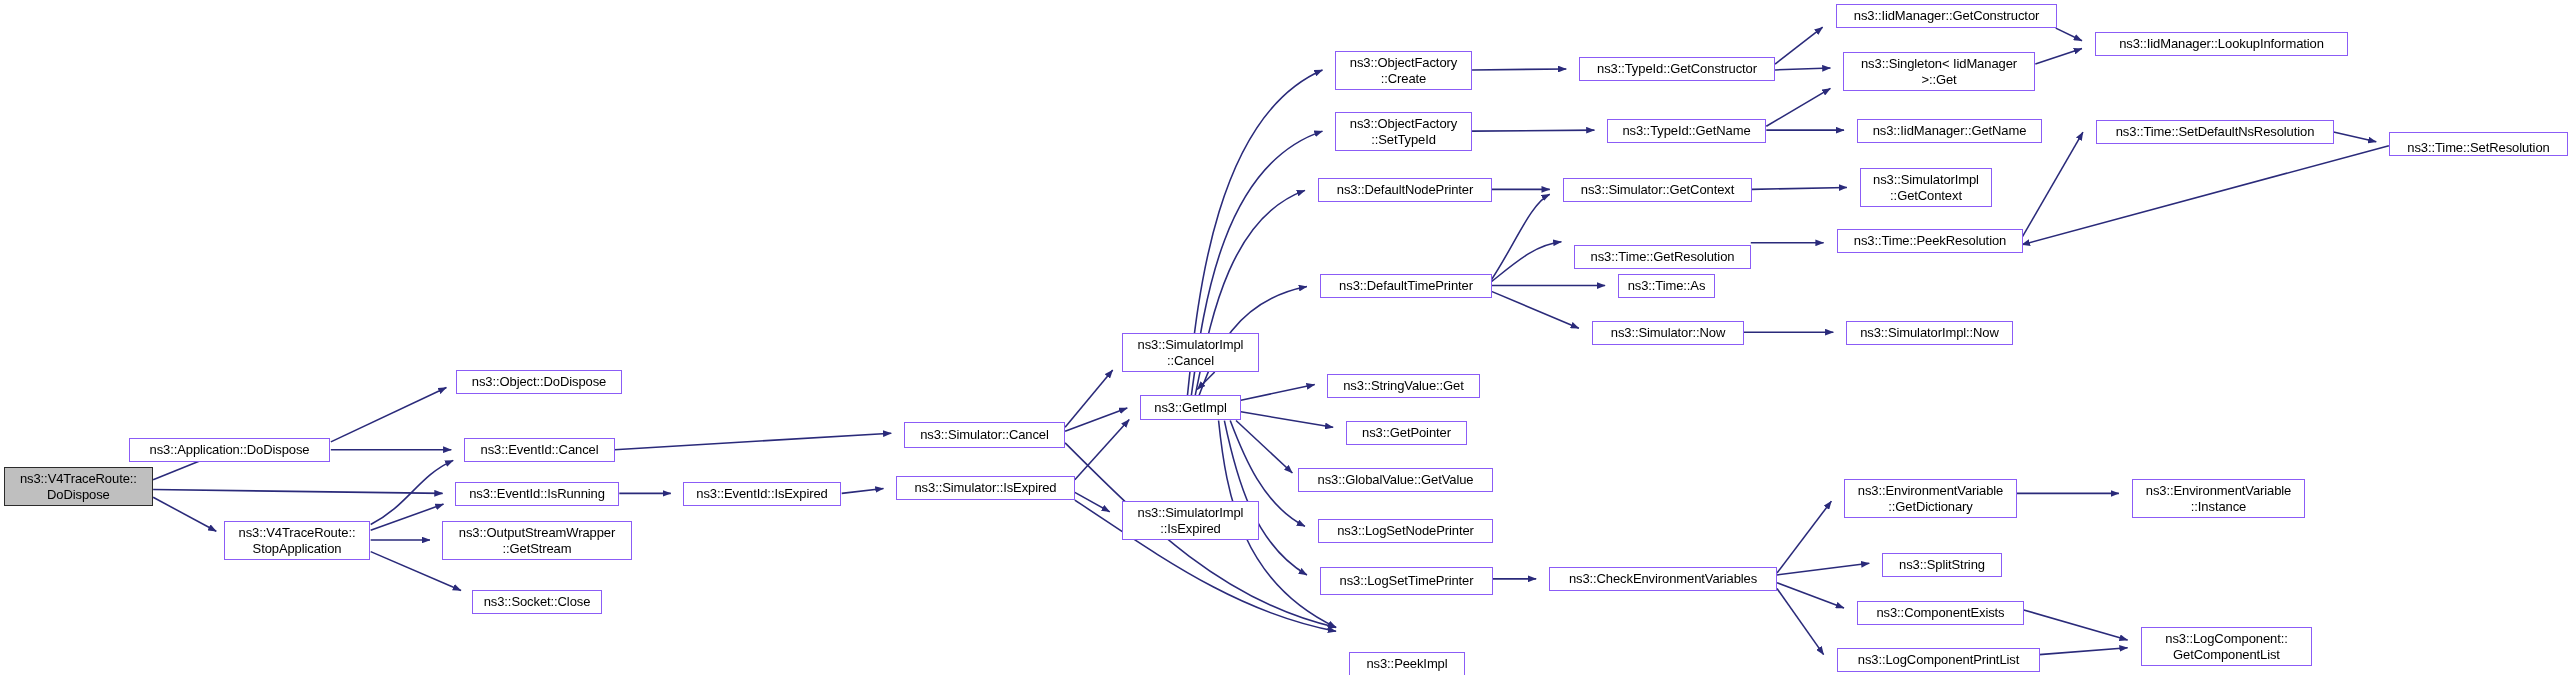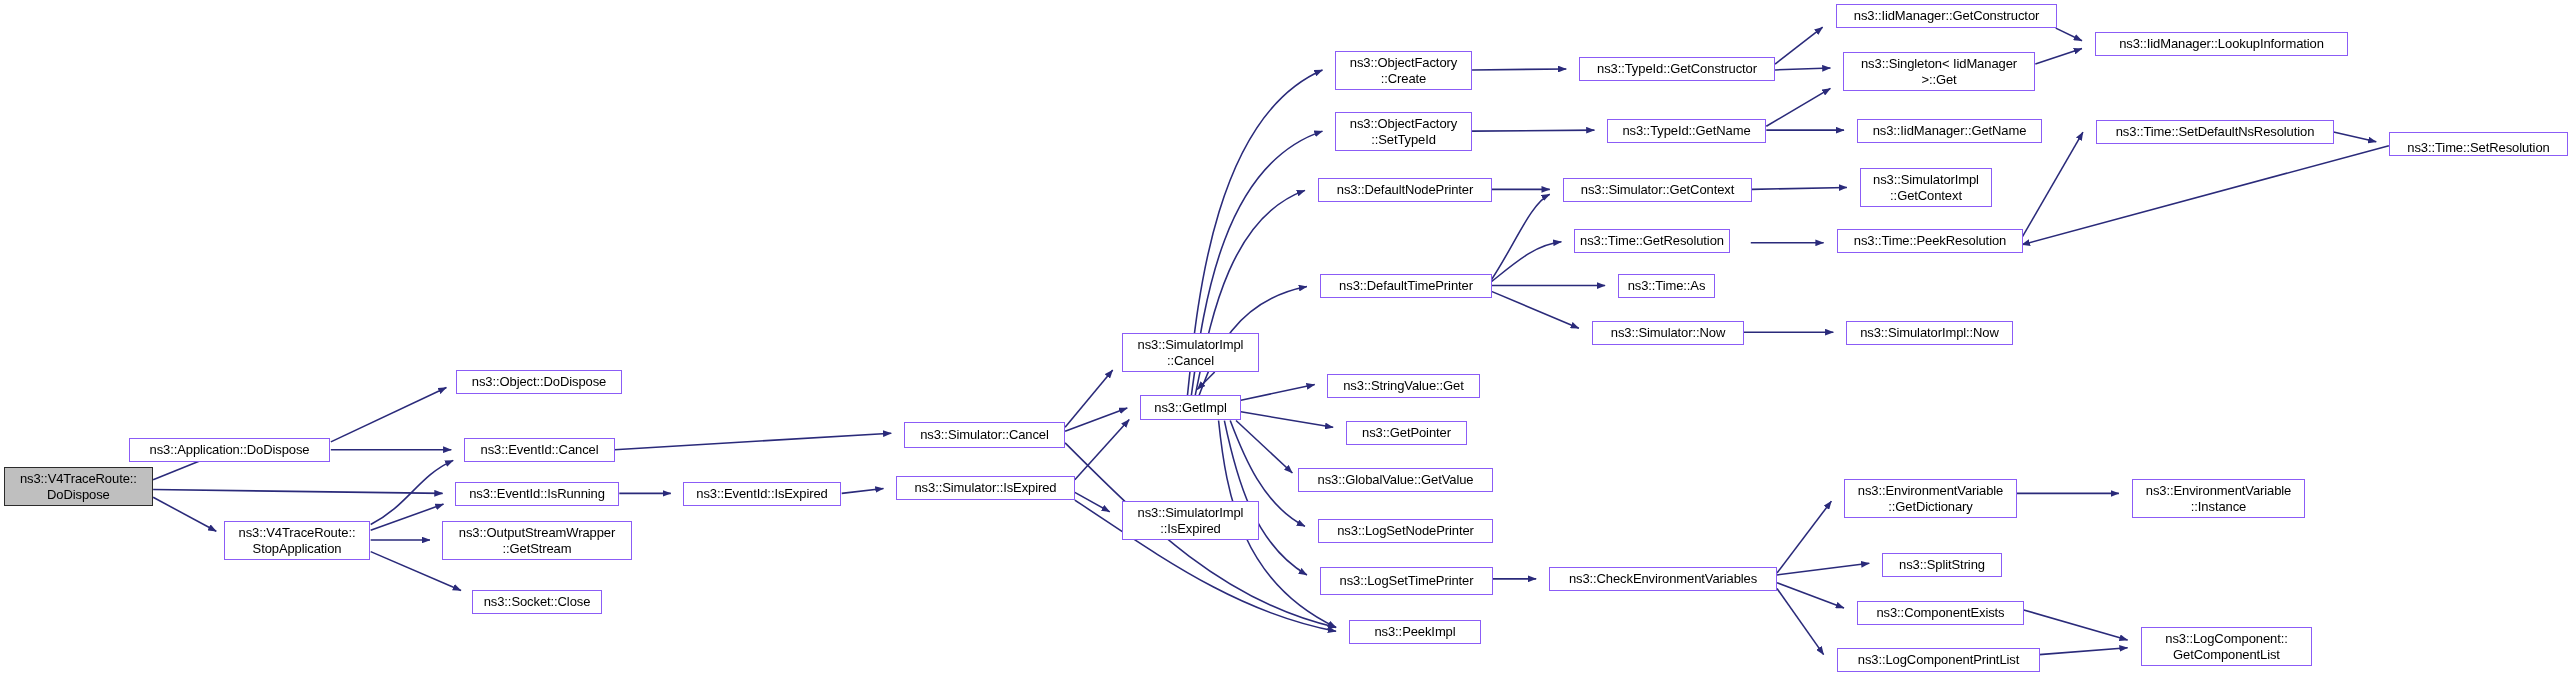--- a/index.html
+++ b/index.html
@@ -143,25 +143,25 @@
 ::Create</span></div>
       <div class="node" style="left: 1335px; top: 112px; width: 137px; height: 39px;"><span class="lbl">ns3::ObjectFactory
 ::SetTypeId</span></div>
       <div class="node" style="left: 1318px; top: 178px; width: 174px; height: 24px;"><span class="lbl">ns3::DefaultNodePrinter</span></div>
       <div class="node" style="left: 1320px; top: 274px; width: 172px; height: 24px;"><span class="lbl">ns3::DefaultTimePrinter</span></div>
       <div class="node" style="left: 1327px; top: 374px; width: 153px; height: 24px;"><span class="lbl">ns3::StringValue::Get</span></div>
       <div class="node" style="left: 1346px; top: 421px; width: 121px; height: 24px;"><span class="lbl">ns3::GetPointer</span></div>
       <div class="node" style="left: 1298px; top: 468px; width: 195px; height: 24px;"><span class="lbl">ns3::GlobalValue::GetValue</span></div>
       <div class="node" style="left: 1318px; top: 519px; width: 175px; height: 24px;"><span class="lbl">ns3::LogSetNodePrinter</span></div>
       <div class="node" style="left: 1320px; top: 567px; width: 173px; height: 28px;"><span class="lbl">ns3::LogSetTimePrinter</span></div>
-      <div class="node" style="left: 1349px; top: 620px; width: 132px; height: 24px;"><span class="lbl">ns3::PeekImpl</span></div>
+      <div class="node" style="left: 1349px; top: 652px; width: 116px; height: 24px;"><span class="lbl">ns3::PeekImpl</span></div>
       <div class="node" style="left: 1579px; top: 57px; width: 196px; height: 24px;"><span class="lbl">ns3::TypeId::GetConstructor</span></div>
       <div class="node" style="left: 1607px; top: 119px; width: 159px; height: 24px;"><span class="lbl">ns3::TypeId::GetName</span></div>
       <div class="node" style="left: 1563px; top: 178px; width: 189px; height: 24px;"><span class="lbl">ns3::Simulator::GetContext</span></div>
-      <div class="node" style="left: 1574px; top: 229px; width: 156px; height: 24px;"><span class="lbl">ns3::Time::GetResolution</span></div>
+      <div class="node" style="left: 1574px; top: 245px; width: 177px; height: 24px;"><span class="lbl">ns3::Time::GetResolution</span></div>
       <div class="node" style="left: 1618px; top: 274px; width: 97px; height: 24px;"><span class="lbl">ns3::Time::As</span></div>
       <div class="node" style="left: 1592px; top: 321px; width: 152px; height: 24px;"><span class="lbl">ns3::Simulator::Now</span></div>
       <div class="node" style="left: 1549px; top: 567px; width: 228px; height: 24px;"><span class="lbl">ns3::CheckEnvironmentVariables</span></div>
       <div class="node" style="left: 1836px; top: 3.9px; width: 221px; height: 24px;"><span class="lbl">ns3::IidManager::GetConstructor</span></div>
       <div class="node" style="left: 1843px; top: 52px; width: 192px; height: 39px;"><span class="lbl">ns3::Singleton&lt; IidManager
 &gt;::Get</span></div>
       <div class="node" style="left: 1857px; top: 119px; width: 185px; height: 24px;"><span class="lbl">ns3::IidManager::GetName</span></div>
       <div class="node" style="left: 1860px; top: 168px; width: 132px; height: 39px;"><span class="lbl">ns3::SimulatorImpl
 ::GetContext</span></div>
       <div class="node" style="left: 1837px; top: 229px; width: 186px; height: 24px;"><span class="lbl">ns3::Time::PeekResolution</span></div>

